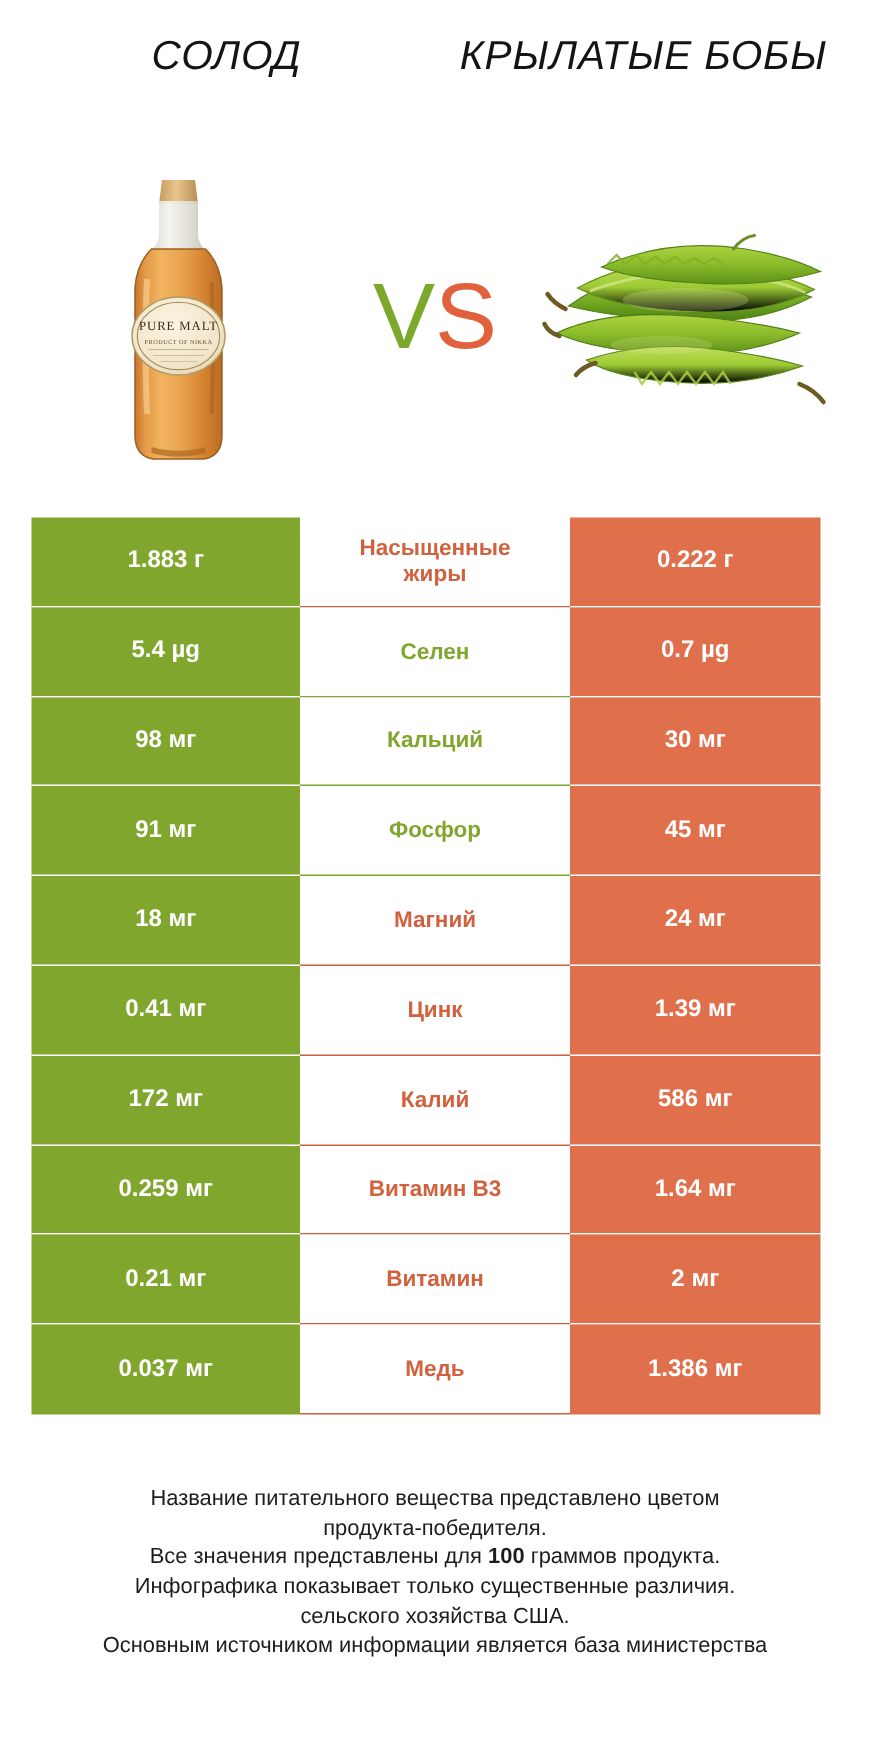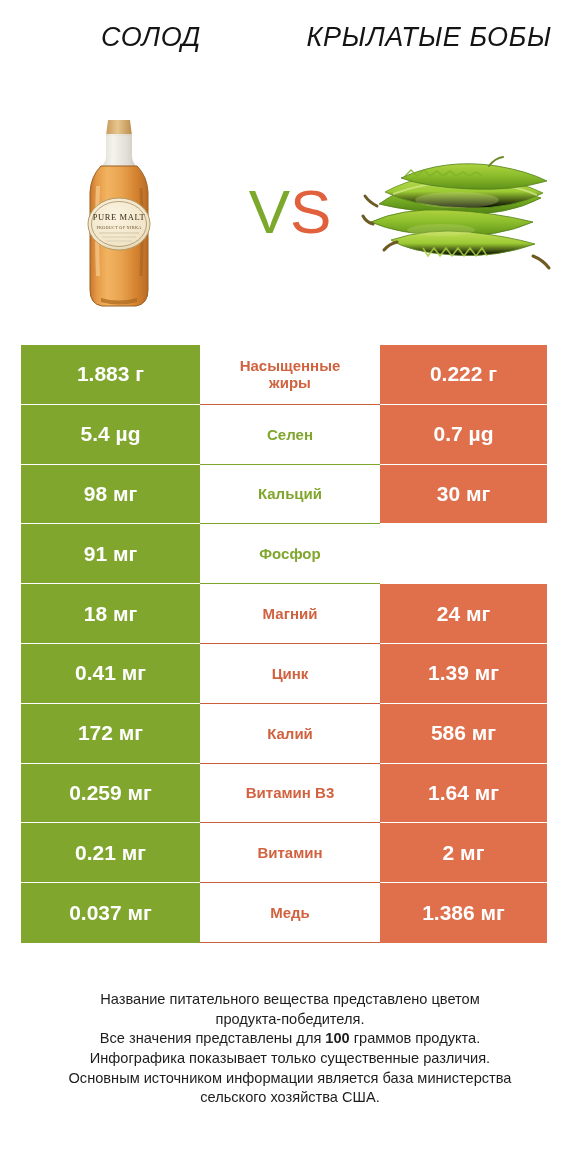--- a/index.html
+++ b/index.html
@@ -113,21 +113,21 @@
     width: 100%;
     height: 59.8px;
     align-items: stretch;
   }
   .cell {
     display: flex;
     align-items: center;
     justify-content: center;
     text-align: center;
     box-sizing: border-box;
-    font-size: 21px;
+    font-size: 16px;
     line-height: 1.15;
   }
   .cell-left {
     width: 179px;
     background: #80A62E;
     color: #ffffff;
     font-weight: 700;
     border-bottom: 1.6px solid #ffffff;
   }
   .cell-right {
@@ -300,20 +300,21 @@
         <div class="cell cell-right">0.7 µg</div>
       </div>
       <div class="row">
         <div class="cell cell-left">98 мг</div>
         <div class="cell cell-mid win-left">Кальций</div>
         <div class="cell cell-right">30 мг</div>
       </div>
       <div class="row">
         <div class="cell cell-left">91 мг</div>
         <div class="cell cell-mid win-left">Фосфор</div>
+        <div class="cell cell-right">45 мг</div>
       </div>
       <div class="row">
         <div class="cell cell-left">18 мг</div>
         <div class="cell cell-mid win-right">Магний</div>
         <div class="cell cell-right">24 мг</div>
       </div>
       <div class="row">
         <div class="cell cell-left">0.41 мг</div>
         <div class="cell cell-mid win-right">Цинк</div>
         <div class="cell cell-right">1.39 мг</div>
@@ -338,17 +339,17 @@
         <div class="cell cell-mid win-right">Медь</div>
         <div class="cell cell-right">1.386 мг</div>
       </div>
     </div>
 
   <div class="footer">
     <div class="footer-line">Название питательного вещества представлено цветом</div>
     <div class="footer-line">продукта-победителя.</div>
     <div class="footer-line">Все значения представлены для <b>100</b> граммов продукта.</div>
     <div class="footer-line">Инфографика показывает только существенные различия.</div>
+    <div class="footer-line">сельского хозяйства США.</div>
     <div class="footer-line">Основным источником информации является база министерства</div>
-    <div class="footer-line">сельского хозяйства США.</div>
   </div>
 
 </div>
 
 </body></html>

